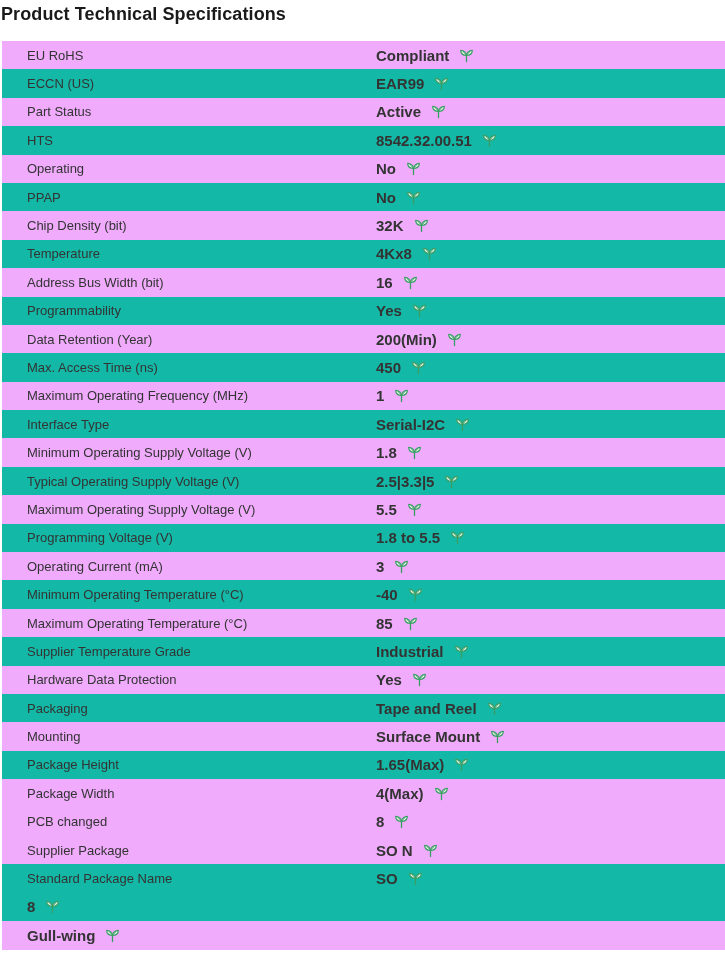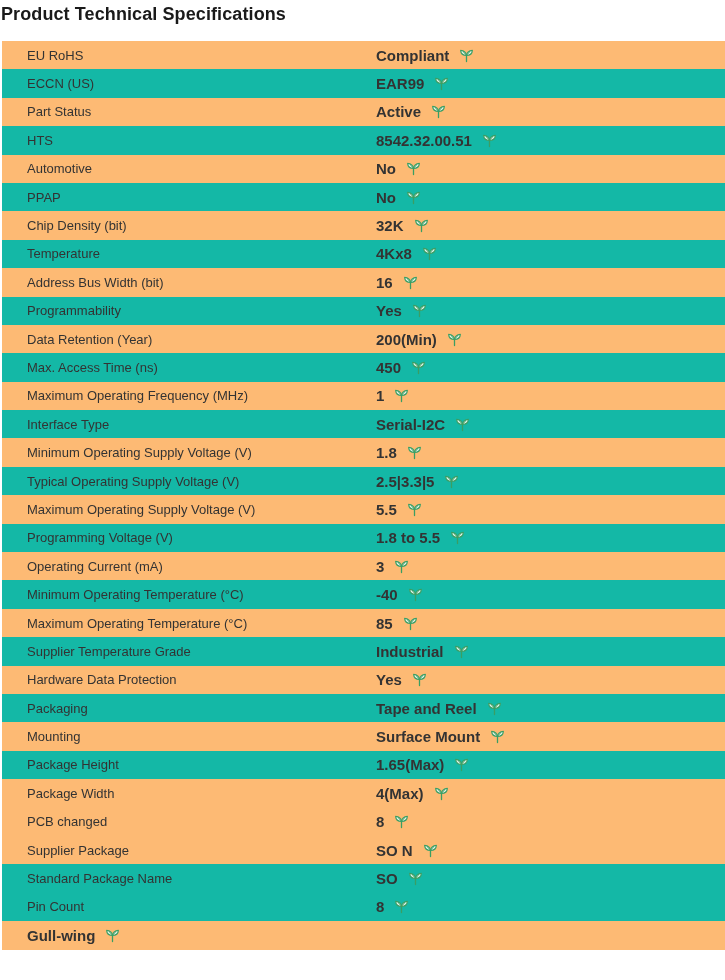--- a/index.html
+++ b/index.html
@@ -31,21 +31,21 @@
   }
   .row {
     height: 28.4px;
     display: flex;
     align-items: center;
     box-sizing: border-box;
     padding-left: 25px;
     background: #14b8a6;
   }
   .row.alt {
-    background: #fdba74;
+    background: #f0abfc;
   }
   .label {
     flex: 0 0 349px;
     font-size: 13px;
     color: #333333;
     white-space: nowrap;
     overflow: hidden;
   }
   .value-cell {
     display: flex;
@@ -125,21 +125,21 @@
           <path d="M8.5 13.5 L8.5 7.2" fill="none" stroke="#3a9e63" stroke-width="1.3" stroke-linecap="round"></path>
           <path d="M8.5 7.4 C8.1 4.6 6.2 2.8 2.6 2.4 C2.8 5.6 4.8 7.4 8.5 7.4 Z" fill="#eaf6ef" stroke="#3a9e63" stroke-width="1.1" stroke-linejoin="round"></path>
           <path d="M8.5 7.4 C8.9 4.6 10.8 2.8 14.4 2.4 C14.2 5.6 12.2 7.4 8.5 7.4 Z" fill="#eaf6ef" stroke="#3a9e63" stroke-width="1.1" stroke-linejoin="round"></path>
           <path d="M5.4 4.2 L8 6.8 M11.6 4.2 L9 6.8" fill="none" stroke="#3a9e63" stroke-width="0.7"></path>
         </svg>
       </span>
     </div>
   </div>
 
   <div class="row alt">
-    <div class="label">Automotive</div>
+    <div class="label">Operating</div>
     <div class="value-cell">
       <span>No</span>
       <span class="leaf" hidden="">
         <svg width="17" height="15" viewBox="0 0 17 15" aria-hidden="true">
           <path d="M8.5 13.5 L8.5 7.2" fill="none" stroke="#3a9e63" stroke-width="1.3" stroke-linecap="round"></path>
           <path d="M8.5 7.4 C8.1 4.6 6.2 2.8 2.6 2.4 C2.8 5.6 4.8 7.4 8.5 7.4 Z" fill="#eaf6ef" stroke="#3a9e63" stroke-width="1.1" stroke-linejoin="round"></path>
           <path d="M8.5 7.4 C8.9 4.6 10.8 2.8 14.4 2.4 C14.2 5.6 12.2 7.4 8.5 7.4 Z" fill="#eaf6ef" stroke="#3a9e63" stroke-width="1.1" stroke-linejoin="round"></path>
           <path d="M5.4 4.2 L8 6.8 M11.6 4.2 L9 6.8" fill="none" stroke="#3a9e63" stroke-width="0.7"></path>
         </svg>
       </span>
@@ -516,21 +516,20 @@
           <path d="M8.5 13.5 L8.5 7.2" fill="none" stroke="#3a9e63" stroke-width="1.3" stroke-linecap="round"></path>
           <path d="M8.5 7.4 C8.1 4.6 6.2 2.8 2.6 2.4 C2.8 5.6 4.8 7.4 8.5 7.4 Z" fill="#eaf6ef" stroke="#3a9e63" stroke-width="1.1" stroke-linejoin="round"></path>
           <path d="M8.5 7.4 C8.9 4.6 10.8 2.8 14.4 2.4 C14.2 5.6 12.2 7.4 8.5 7.4 Z" fill="#eaf6ef" stroke="#3a9e63" stroke-width="1.1" stroke-linejoin="round"></path>
           <path d="M5.4 4.2 L8 6.8 M11.6 4.2 L9 6.8" fill="none" stroke="#3a9e63" stroke-width="0.7"></path>
         </svg>
       </span>
     </div>
   </div>
 
   <div class="row">
-    <div class="label">Pin Count</div>
     <div class="value-cell">
       <span>8</span>
       <span class="leaf" hidden="">
         <svg width="17" height="15" viewBox="0 0 17 15" aria-hidden="true">
           <path d="M8.5 13.5 L8.5 7.2" fill="none" stroke="#3a9e63" stroke-width="1.3" stroke-linecap="round"></path>
           <path d="M8.5 7.4 C8.1 4.6 6.2 2.8 2.6 2.4 C2.8 5.6 4.8 7.4 8.5 7.4 Z" fill="#eaf6ef" stroke="#3a9e63" stroke-width="1.1" stroke-linejoin="round"></path>
           <path d="M8.5 7.4 C8.9 4.6 10.8 2.8 14.4 2.4 C14.2 5.6 12.2 7.4 8.5 7.4 Z" fill="#eaf6ef" stroke="#3a9e63" stroke-width="1.1" stroke-linejoin="round"></path>
           <path d="M5.4 4.2 L8 6.8 M11.6 4.2 L9 6.8" fill="none" stroke="#3a9e63" stroke-width="0.7"></path>
         </svg>
       </span>

